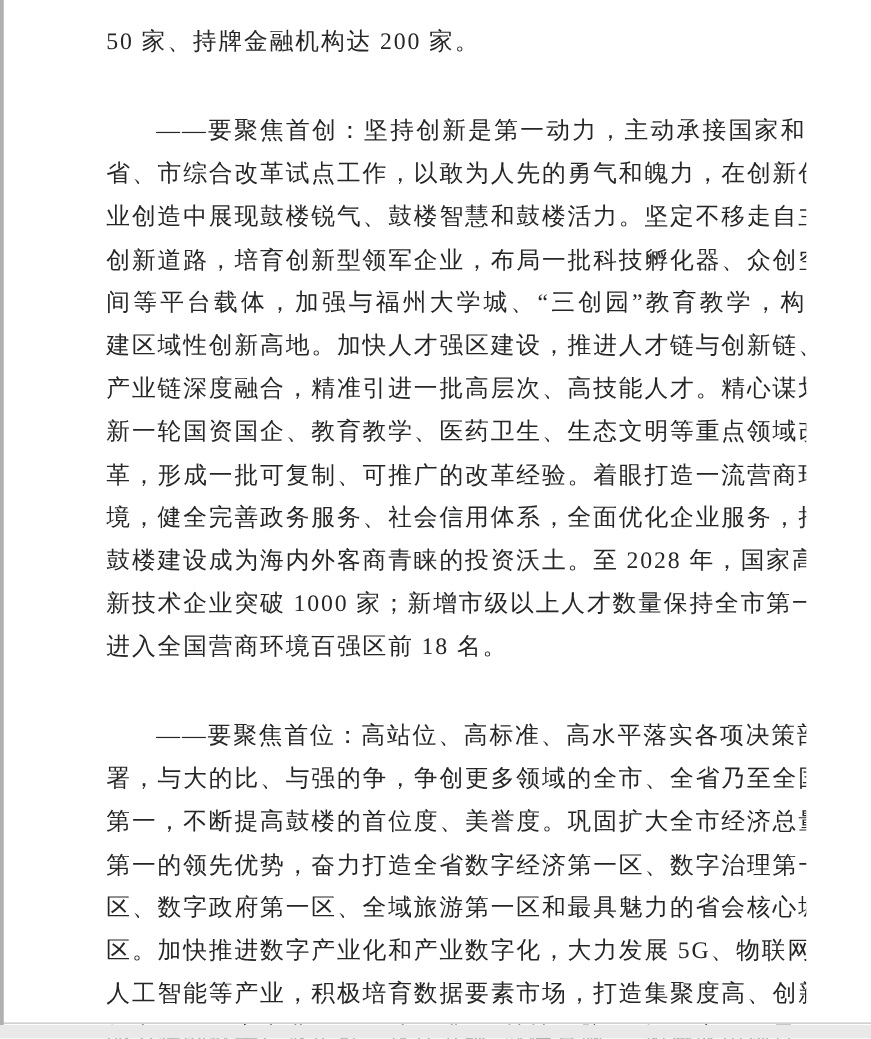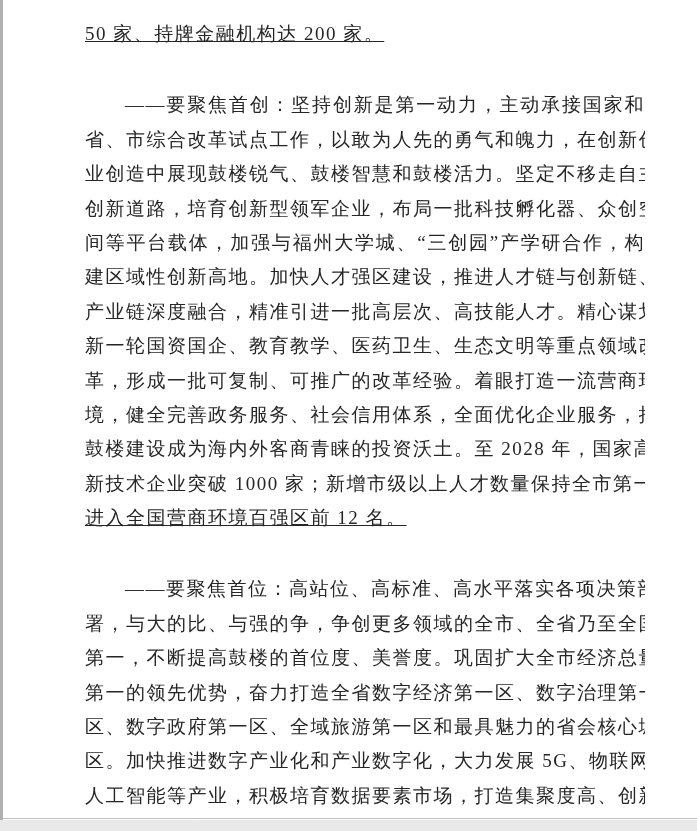--- a/index.html
+++ b/index.html
@@ -55,21 +55,20 @@
     text-align: justify;
     text-align-last: justify;
   }
   .line.indent {
     padding-left: 40px;
     margin-top: 37px;
   }
   .line.end {
     text-align: right;
     text-align-last: left;
-    text-decoration: underline;
   }
   .page-number {
     margin-top: 3px;
     margin-left: 8px;
     height: 20px;
     line-height: 20px;
     font-size: 15px;
     letter-spacing: 0;
     text-align: left;
     color: #4c1d95;
@@ -80,29 +79,29 @@
 
 <div class="viewer">
   <div class="left-edge"></div>
   <div class="page">
     <div class="content">
       <div class="line end">50 家、持牌金融机构达 200 家。</div>
       <div class="line indent">——要聚焦首创：坚持创新是第一动力，主动承接国家和</div>
       <div class="line">省、市综合改革试点工作，以敢为人先的勇气和魄力，在创新创</div>
       <div class="line">业创造中展现鼓楼锐气、鼓楼智慧和鼓楼活力。坚定不移走自主</div>
       <div class="line">创新道路，培育创新型领军企业，布局一批科技孵化器、众创空</div>
-      <div class="line">间等平台载体，加强与福州大学城、“三创园”产学研合作，构</div>
+      <div class="line">间等平台载体，加强与福州大学城、“三创园”教育教学，构</div>
       <div class="line">建区域性创新高地。加快人才强区建设，推进人才链与创新链、</div>
       <div class="line">产业链深度融合，精准引进一批高层次、高技能人才。精心谋划</div>
       <div class="line">新一轮国资国企、教育教学、医药卫生、生态文明等重点领域改</div>
       <div class="line">革，形成一批可复制、可推广的改革经验。着眼打造一流营商环</div>
       <div class="line">境，健全完善政务服务、社会信用体系，全面优化企业服务，把</div>
       <div class="line">鼓楼建设成为海内外客商青睐的投资沃土。至 2028 年，国家高</div>
       <div class="line">新技术企业突破 1000 家；新增市级以上人才数量保持全市第一；</div>
-      <div class="line end">进入全国营商环境百强区前 12 名。</div>
+      <div class="line end">进入全国营商环境百强区前 18 名。</div>
       <div class="line indent">——要聚焦首位：高站位、高标准、高水平落实各项决策部</div>
       <div class="line">署，与大的比、与强的争，争创更多领域的全市、全省乃至全国</div>
       <div class="line">第一，不断提高鼓楼的首位度、美誉度。巩固扩大全市经济总量</div>
       <div class="line">第一的领先优势，奋力打造全省数字经济第一区、数字治理第一</div>
       <div class="line">区、数字政府第一区、全域旅游第一区和最具魅力的省会核心城</div>
       <div class="line">区。加快推进数字产业化和产业数字化，大力发展 5G、物联网、</div>
       <div class="line">人工智能等产业，积极培育数据要素市场，打造集聚度高、创新</div>
       <div class="line">能力强的数字产业集群；迭代升级“鼓楼智脑”，拓展应用场景，</div>
       <div class="page-number">16</div>
     </div>

